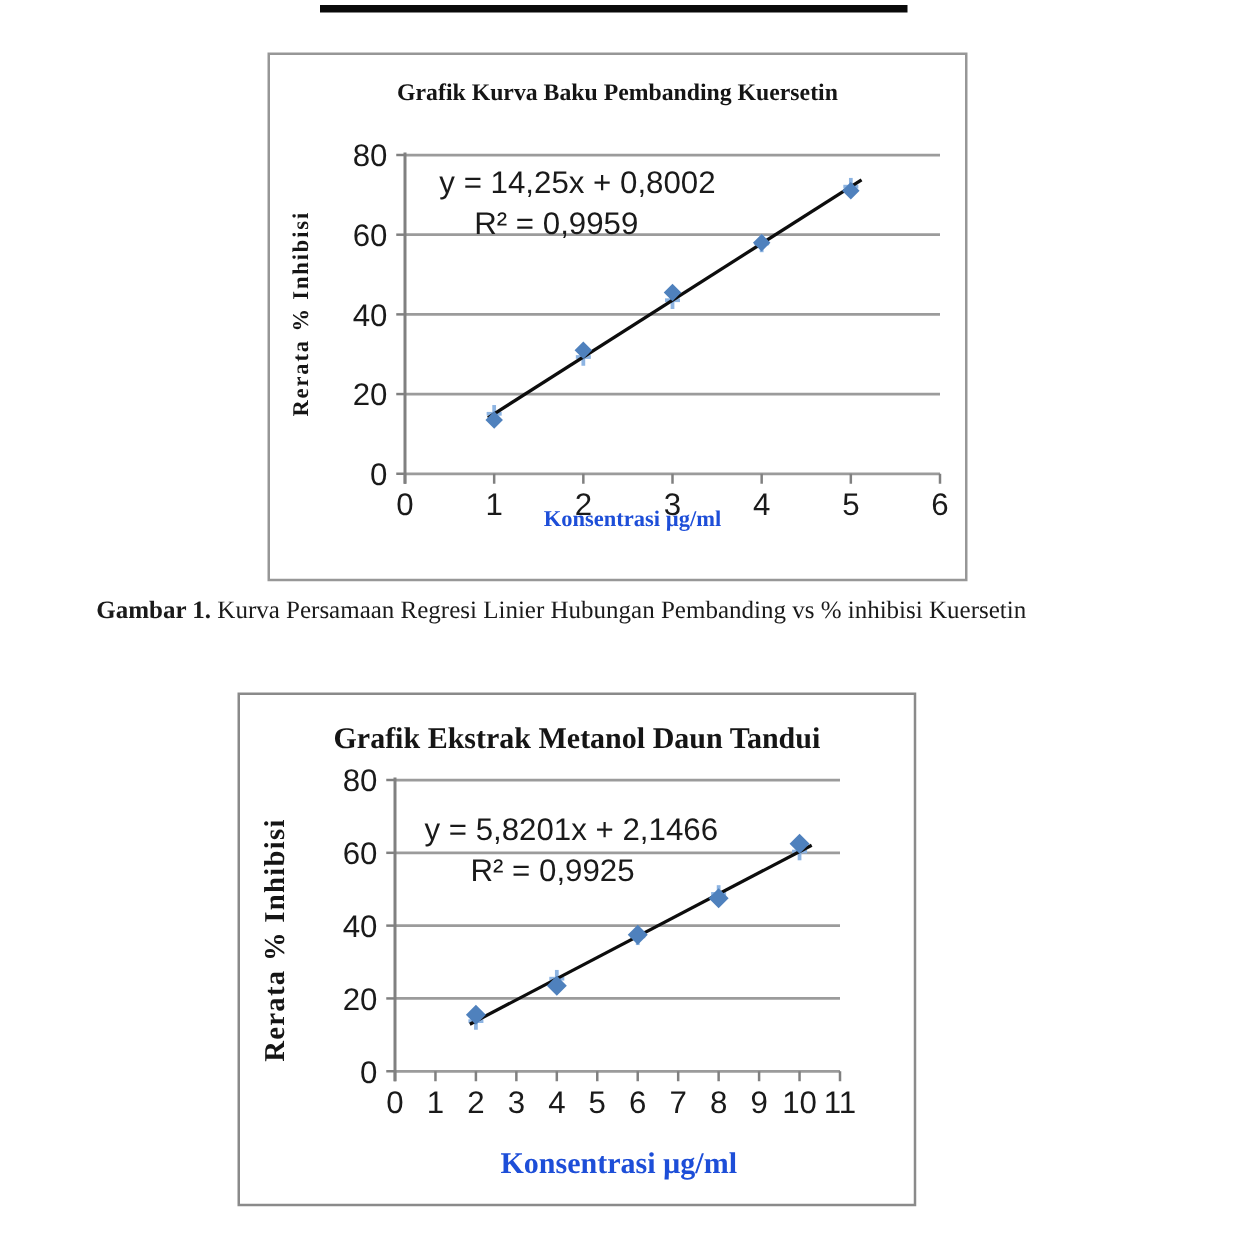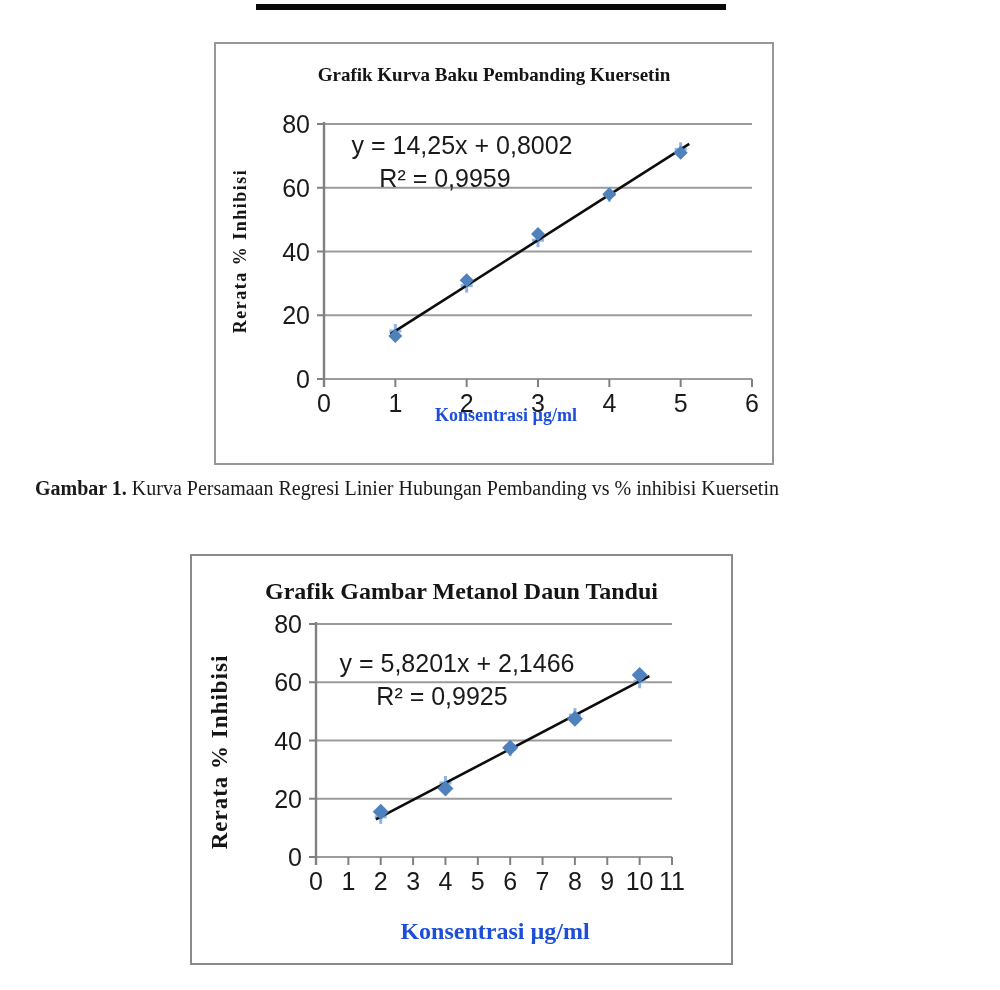--- a/index.html
+++ b/index.html
@@ -17,21 +17,21 @@
            transform:rotate(-90deg);font-family:"Liberation Serif", serif;}
   .panel-1 .y-title{width:180px;height:22px;left:-65px;top:196px;font-size:18px;letter-spacing:1.5px;}
   .panel-2 .y-title{width:240px;height:26px;left:-92px;top:183px;font-size:23px;letter-spacing:1px;}
   .x-title{position:absolute;font-weight:bold;text-align:center;color:#1d4ed8;
            font-family:"Liberation Serif", serif;}
   .panel-1 .x-title{left:120px;width:340px;top:361px;font-size:18px;}
   .panel-2 .x-title{left:130px;width:346px;top:362px;font-size:24px;}
   .chart-svg{position:absolute;left:0;top:0;overflow:visible;}
   .caption{position:absolute;left:35px;top:477px;width:930px;font-size:20px;color:#1a1a1a;
            font-family:"Liberation Serif", serif;}
-  .caption b{font-weight:bold;}
+  .caption b{font-weight:bold;margin-left:42px;}
 </style>
 </head>
 <body>
 
 <div class="page">
 
   <div class="top-rule"></div>
 
   <div class="chart-panel panel-1">
     <svg class="chart-svg chart-render" width="556" height="419">
@@ -169,18 +169,18 @@
           <path d="M 253.45454545454547 224.55624999999998 L 261.4545454545455 232.55624999999998 L 253.45454545454547 240.55624999999998 L 245.45454545454547 232.55624999999998 Z"></path>
           <path d="M 318.18181818181813 183.78125 L 326.18181818181813 191.78125 L 318.18181818181813 199.78125 L 310.18181818181813 191.78125 Z"></path>
           <path d="M 382.90909090909093 154.65625 L 390.90909090909093 162.65625 L 382.90909090909093 170.65625 L 374.90909090909093 162.65625 Z"></path>
           <path d="M 447.6363636363636 110.96875 L 455.6363636363636 118.96875 L 447.6363636363636 126.96875 L 439.6363636363636 118.96875 Z"></path>
         </g>
         <g font-family="&quot;Liberation Sans&quot;, sans-serif" font-size="25" fill="#1a1a1a">
           <text x="265" y="116" text-anchor="middle">y = 5,8201x + 2,1466</text>
           <text x="250" y="149" text-anchor="middle">R² = 0,9925</text>
         </g>
       </svg>
-    <div class="chart-title">Grafik Gambar Metanol Daun Tandui</div>
+    <div class="chart-title">Grafik Ekstrak Metanol Daun Tandui</div>
     <div class="y-title">Rerata % Inhibisi</div>
     <div class="x-title">Konsentrasi µg/ml</div>
   </div>
 
 </div>
 
 </body></html>

